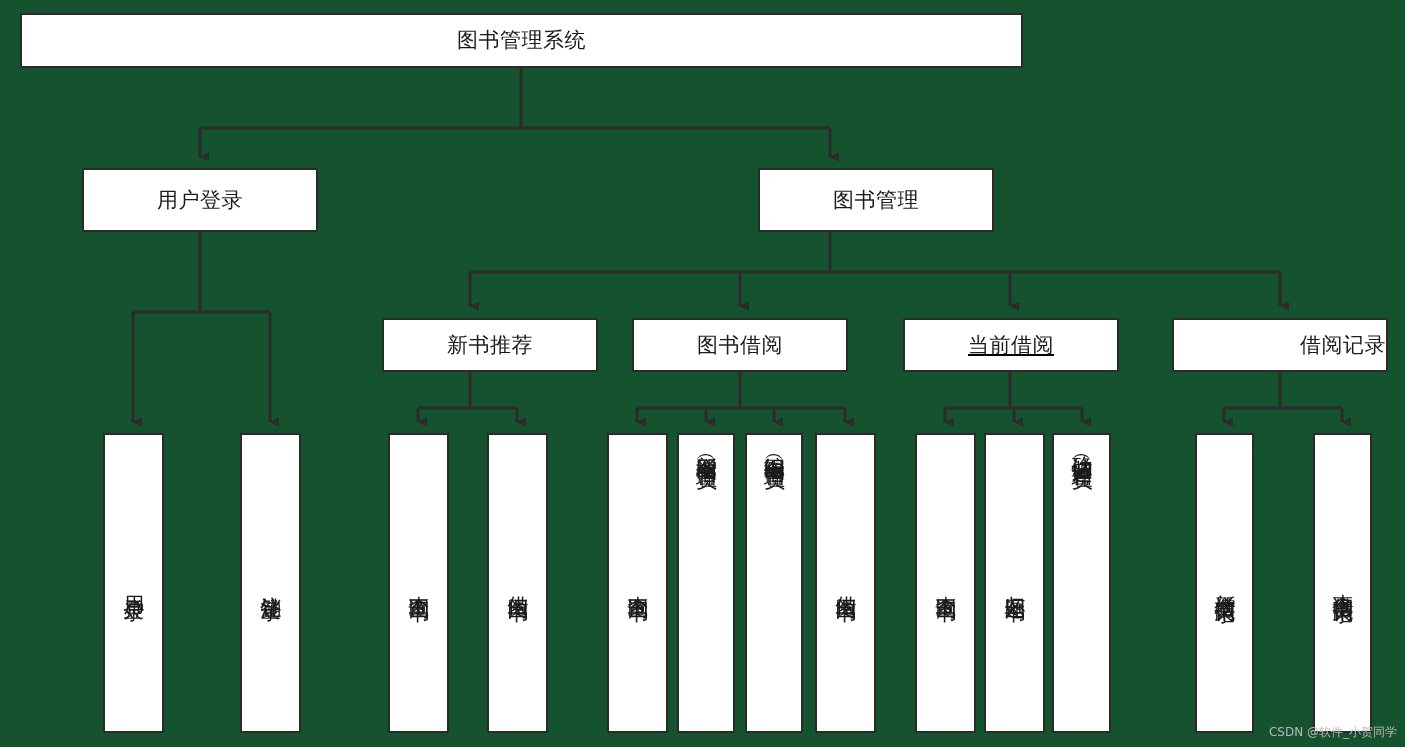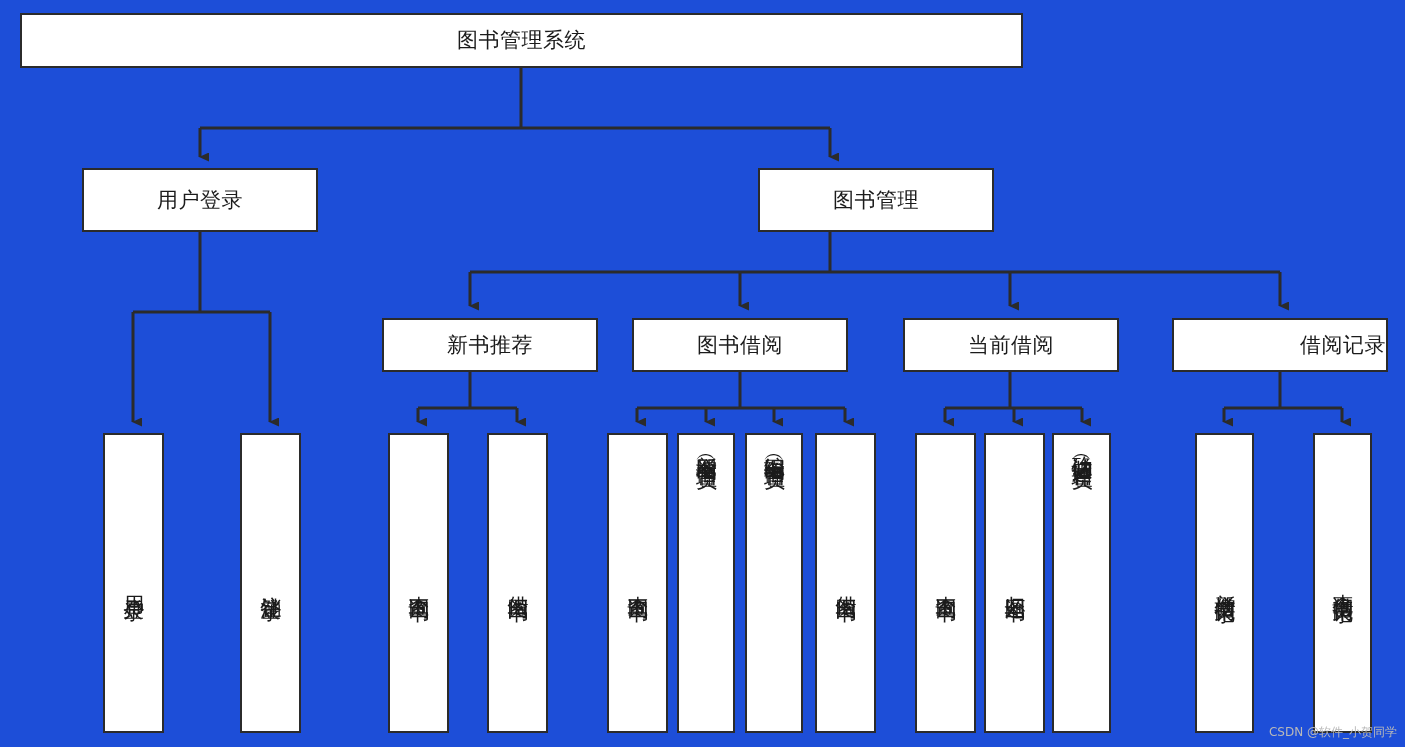--- a/index.html
+++ b/index.html
@@ -4,21 +4,21 @@
 <style>
   html, body {
     margin: 0;
     padding: 0;
     background: #ffffff;
   }
   #canvas {
     position: relative;
     width: 1405px;
     height: 747px;
-    background: #1d4ed8;
+    background: #14532d;
     font-family: "DejaVu Sans", "Liberation Sans", sans-serif;
     overflow: hidden;
   }
   svg.wires {
     position: absolute;
     left: 0;
     top: 0;
     width: 1405px;
     height: 747px;
     pointer-events: none;
@@ -136,21 +136,21 @@
   <div class="node" style="left:712px; top:168px; width:236px; height:64px;margin-left:46px;">
     <span class="label">图书管理</span>
   </div>
 
   <div class="node" style="left:382px; top:318px; width:216px; height:54px;">
     <span class="label">新书推荐</span>
   </div>
   <div class="node" style="left:632px; top:318px; width:216px; height:54px;">
     <span class="label">图书借阅</span>
   </div>
-  <div class="node" style="left:903px; top:318px; width:216px; height:54px;">
+  <div class="node" style="left:903px; top:318px; width:216px; height:54px;text-decoration:underline;">
     <span class="label">当前借阅</span>
   </div>
   <div class="node" style="left:1172px; top:318px; width:216px; height:54px;justify-content:flex-end;">
     <span class="label">借阅记录</span>
   </div>
 
   <div class="node vertical center" style="left:103px; top:433px; width:61px; height:300px;">
     <span class="label">用户登录</span>
   </div>
   <div class="node vertical center" style="left:240px; top:433px; width:61px; height:300px;">

